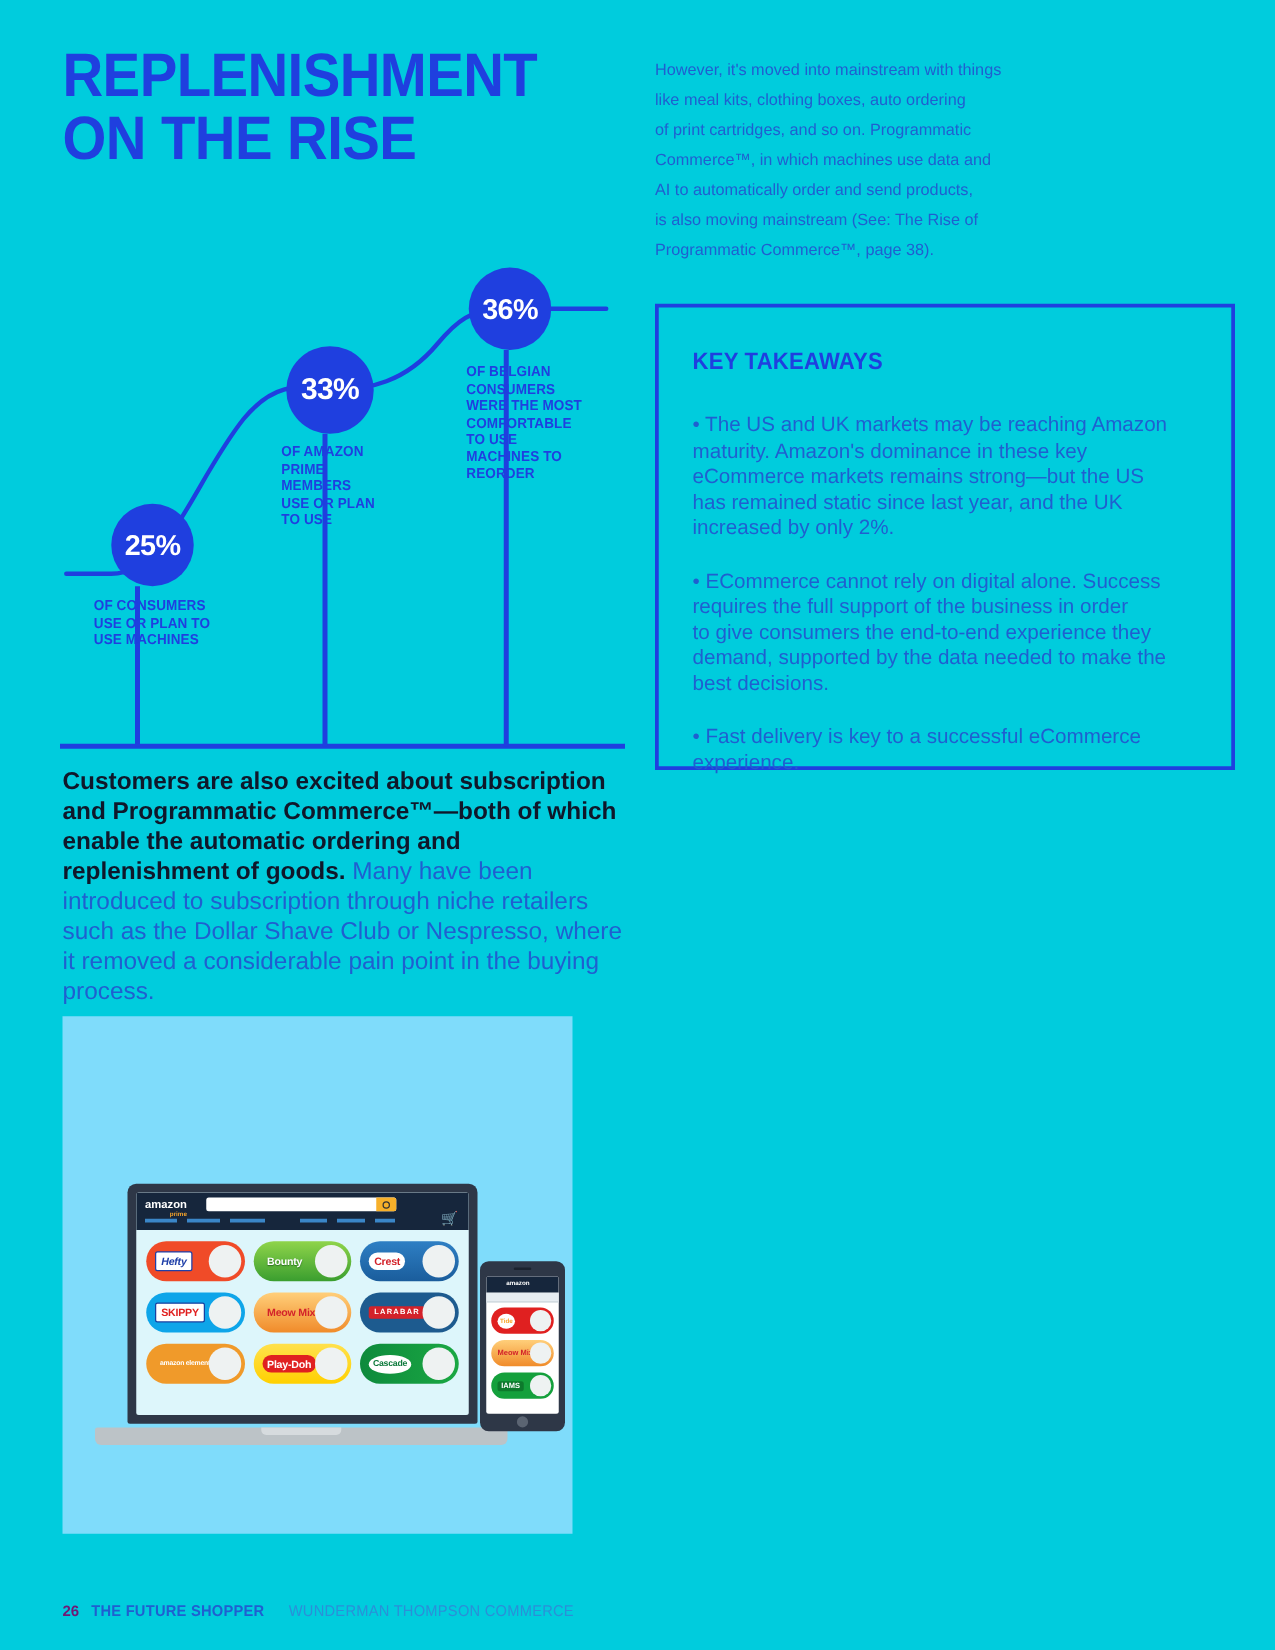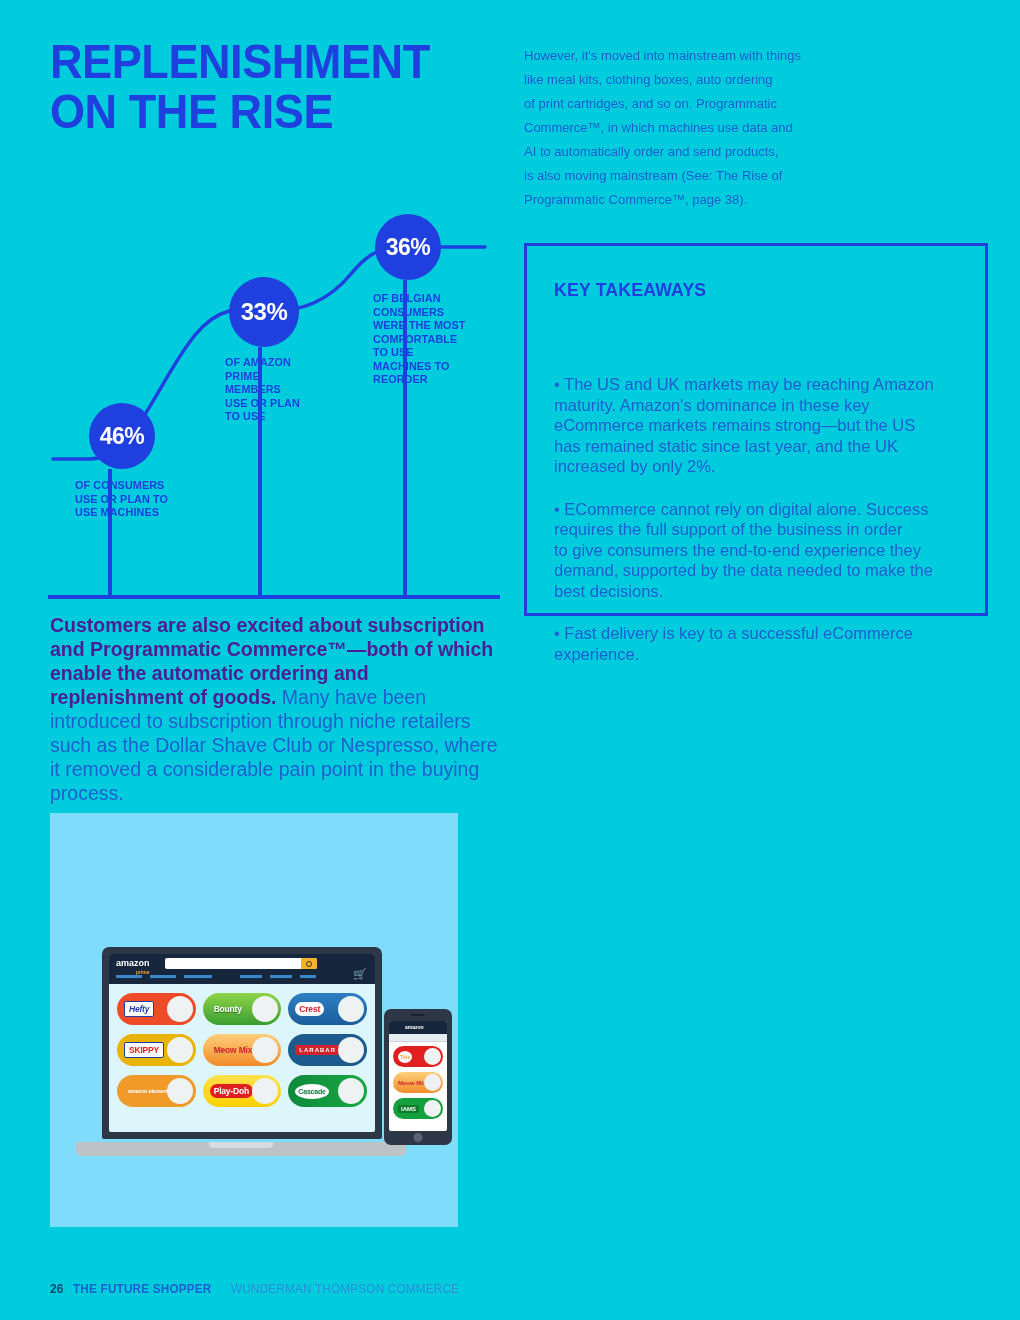--- a/index.html
+++ b/index.html
@@ -41,21 +41,21 @@
     position: absolute; left: 524px; top: 243px;
     width: 464px; height: 373px;
     border: 3px solid #1f3fdf;
   }
   .kt-title {
     position: absolute; left: 27px; top: 33px;
     color: #1f3fdf; font-weight: 700; font-size: 19px;
     letter-spacing: 0.2px;
     transform: scaleX(0.93); transform-origin: left top;
   }
-  .kt-body { position: absolute; left: 27px; top: 84px; width: 392px; margin-top: 44px; }
+  .kt-body { position: absolute; left: 27px; top: 84px; width: 392px; }
   .kt-item {
     color: #1f5fd0; font-size: 16.5px; line-height: 20.5px;
     margin-bottom: 22px; white-space: pre-line;
   }
 
   
   .chart { position: absolute; left: 45px; top: 205px; width: 460px; height: 400px; }
   .chart svg { position: absolute; left: 0; top: 0; }
   .bubble {
     position: absolute;
@@ -86,21 +86,21 @@
   .l36 { left: 328px; top: 87px; width: 130px; }
 
   
   .para {
     position: absolute; left: 50px; top: 613px;
     width: 450px;
     color: #1f5fd0;
     font-size: 19.5px;
     line-height: 24px;
   }
-  .para b { color: #4c1d95; font-weight: 700; }
+  .para b { color: #0f172a; font-weight: 700; }
 
   
   .illus {
     position: absolute; left: 50px; top: 813px;
     width: 408px; height: 414px;
     background: #7fdcfb;
     overflow: hidden;
   }
   .laptop-screen {
     position: absolute; left: 52px; top: 134px;
@@ -154,21 +154,21 @@
     font-size: 8.5px; font-weight: 700; color: #fff;
     letter-spacing: -0.2px;
     padding: 2px 4px; border-radius: 2px;
   }
   .d-hefty { background: #f04b28; }
   .d-hefty .brand { background: #fff; color: #1f3fa8; border: 1px solid #1f3fa8; font-style: italic; }
   .d-bounty { background: linear-gradient(180deg,#8fd44a,#3a9e2f); }
   .d-bounty .brand { background: transparent; color: #fff; text-shadow: 0 1px 1px #2a6b20; }
   .d-crest { background: linear-gradient(180deg,#2e7fc4,#1a5d9c); }
   .d-crest .brand { background: #fff; color: #d3222a; border-radius: 8px; }
-  .d-skippy { background: #eab308; }
+  .d-skippy { background: #0ea5e9; }
   .d-skippy .brand { background: #fff; color: #e02020; border: 1px solid #1840a0; }
   .d-meowmix { background: linear-gradient(180deg,#ffcf7a,#f08b2a); }
   .d-meowmix .brand { background: transparent; color: #d3222a; }
   .d-larabar { background: #1d5b8f; }
   .d-larabar .brand { background: #d3222a; color: #fff; font-size: 6px; letter-spacing: 1px; }
   .d-elements { background: #f09a2a; }
   .d-elements .brand { background: transparent; color: #fff; font-size: 5.5px; font-style: normal; }
   .d-playdoh { background: linear-gradient(180deg,#ffe14d,#ffd000); }
   .d-playdoh .brand { background: #e02020; color: #fff; border-radius: 8px; }
   .d-cascade { background: linear-gradient(90deg,#0e8a3c,#1aa843); }
@@ -207,21 +207,21 @@
   .t-dash .brand { font-size: 6px; font-weight: 700; color: #fff; }
   .t-tide { background: #e02020; }
   .t-tide .brand { background: #fff; color: #f7a52a; border-radius: 50%; padding: 3px 2px; font-size: 5px; }
   .t-orange { background: linear-gradient(180deg,#ffcf7a,#f08b2a); }
   .t-orange .brand { color: #d3222a; }
   .t-green { background: #14a03c; }
   .t-green .brand { background: #0d7a2c; padding: 1px 3px; border-radius: 2px; }
 
   
   .footer { position: absolute; left: 50px; bottom: 24px; display: flex; align-items: baseline; gap: 10px; }
-  .footer .pg { color: #0c4a6e; font-weight: 700; font-size: 12px; }
+  .footer .pg { color: #701a75; font-weight: 700; font-size: 12px; }
   .footer .doc { color: #1f5fd0; font-weight: 700; font-size: 12.5px; letter-spacing: 0.2px; transform: scaleX(0.94); transform-origin: left; }
   .footer .org { color: #2a8fd8; font-weight: 400; font-size: 12.5px; letter-spacing: 0.2px; transform: scaleX(0.94); transform-origin: left; }
 </style>
 </head>
 <body>
 
 <div class="page">
 
   <h1 class="title">REPLENISHMENT
 ON THE RISE</h1>
@@ -258,21 +258,21 @@
       <line x1="3" y1="392" x2="455" y2="392" stroke="#1f3fdf" stroke-width="4"></line>
 
       <line x1="65" y1="264" x2="65" y2="392" stroke="#1f3fdf" stroke-width="4"></line>
       <line x1="215" y1="142" x2="215" y2="392" stroke="#1f3fdf" stroke-width="4"></line>
       <line x1="360" y1="75" x2="360" y2="392" stroke="#1f3fdf" stroke-width="4"></line>
 
       <path d="M 8 254 L 44 254 C 90 254 110 180 150 130 C 175 100 195 104 218 106
                C 250 108 280 100 305 70 C 320 52 332 42 358 42 L 440 42" fill="none" stroke="#1f3fdf" stroke-width="3.5" stroke-linecap="round"></path>
     </svg>
 
-    <div class="bubble b25">46%</div>
+    <div class="bubble b25">25%</div>
     <div class="bubble b33">33%</div>
     <div class="bubble b36">36%</div>
 
     <div class="blabel l25">OF CONSUMERS
 USE OR PLAN TO
 USE MACHINES</div>
     <div class="blabel l33">OF AMAZON
 PRIME
 MEMBERS
 USE OR PLAN

